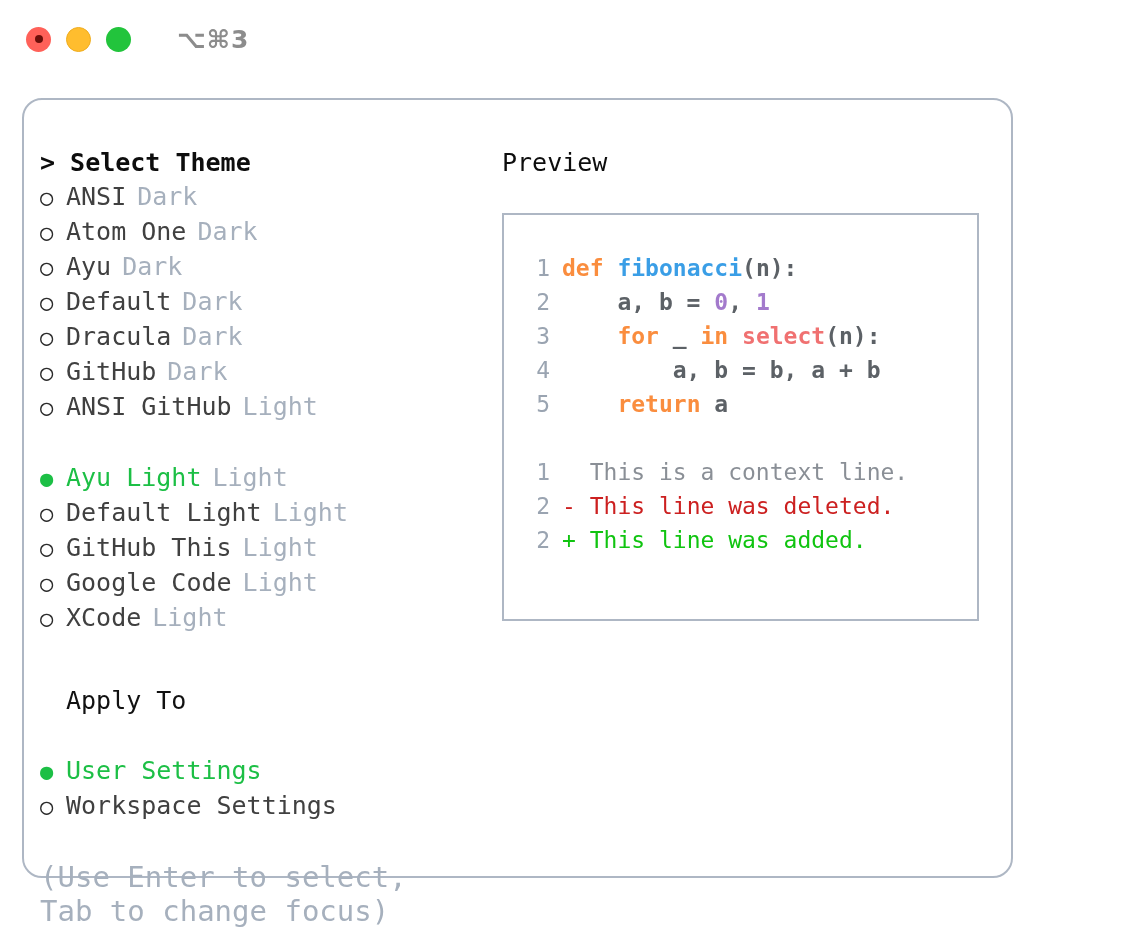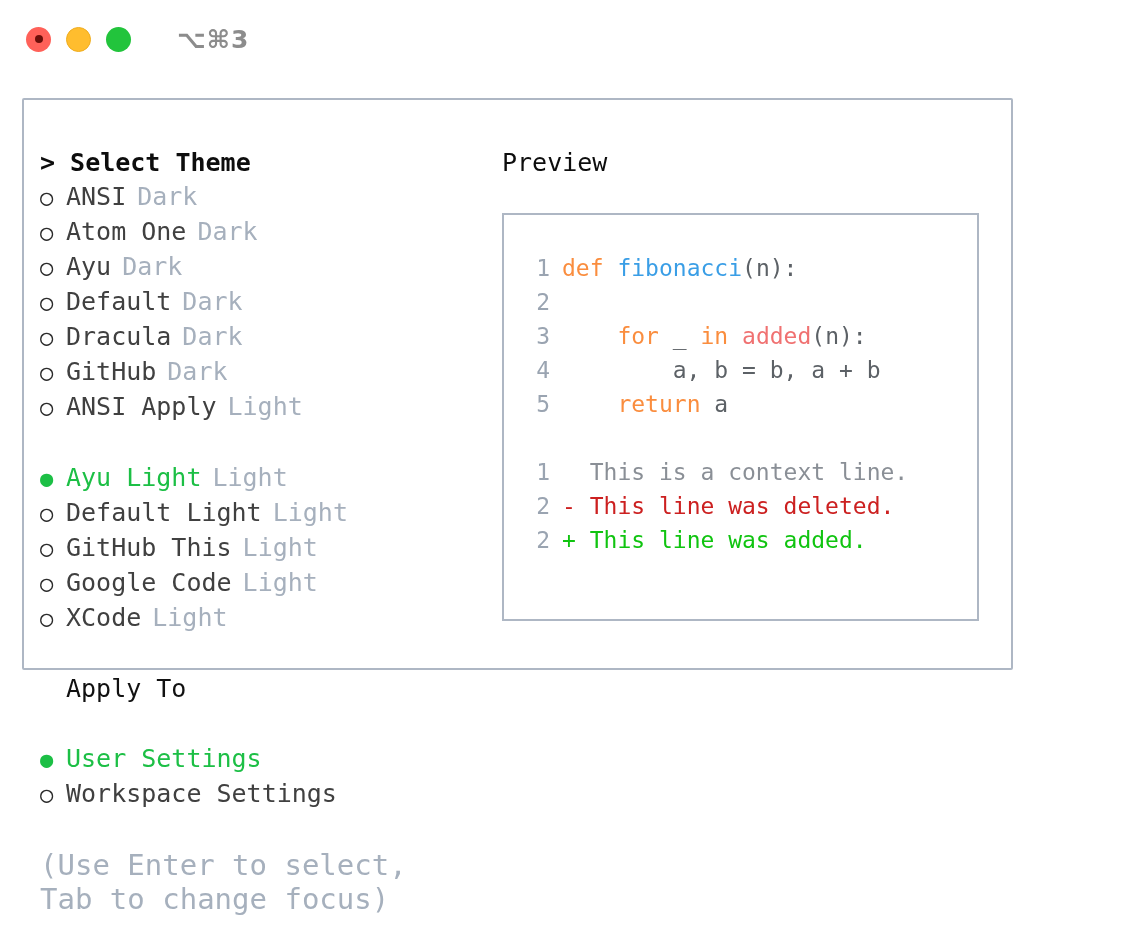--- a/index.html
+++ b/index.html
@@ -57,23 +57,23 @@
     letter-spacing: 1px;
     white-space: pre;
   }
 
   
   .panel {
     position: absolute;
     left: 22px;
     top: 98px;
     width: 991px;
-    height: 572px;
+    height: 780px;
     border: 2px solid #aeb7c4;
-    border-radius: 2px;
+    border-radius: 20px;
     box-sizing: border-box;
     background: #ffffff;
   }
 
   .panel-inner {
     position: absolute;
     left: 0; top: 0;
     width: 100%; height: 100%;
     display: flex;
   }
@@ -116,21 +116,21 @@
     color: #a6b0bd;
     margin-left: 11px;
   }
 
   .apply-head {
     font-size: 25px;
     color: #111111;
     line-height: 34px;
     padding-left: 26px;
     white-space: pre;
-    margin-top: 36px;
+    margin-top: 48px;
   }
 
   .hint {
     margin-top: 36px;
     font-size: 29px;
     line-height: 34px;
     color: #a6b0bd;
     width: 420px;
     white-space: normal;
   }
@@ -165,21 +165,21 @@
     line-height: 34px;
     white-space: pre;
   }
   .lineno {
     width: 30px;
     flex: 0 0 30px;
     text-align: right;
     color: #9aa4b1;
     margin-right: 12px;
   }
-  .code-text { color: #5c6166; }
+  .code-text { color: #5c6166; font-weight: bold; }
 
   .tok-kw   { color: #fa8d3e; }
   .tok-fn   { color: #3a9ee6; }
   .tok-num  { color: #a37acc; }
   .tok-call { color: #f07171; }
   .tok-plain{ color: #5c6166; }
 
   .diff-gap { height: 34px; }
   .diff-ctx { color: #8a8f96; text-align: right; }
   .diff-del { color: #cc2020; }
@@ -207,21 +207,21 @@
       <div class="left-col">
         <div class="section-head">&gt; Select Theme</div>
 
         <ul class="opt-list" id="theme-list">
             <li class="opt"><span class="marker">○</span><span class="opt-label">ANSI</span><span class="opt-kind">Dark</span></li>
             <li class="opt"><span class="marker">○</span><span class="opt-label">Atom One</span><span class="opt-kind">Dark</span></li>
             <li class="opt"><span class="marker">○</span><span class="opt-label">Ayu</span><span class="opt-kind">Dark</span></li>
             <li class="opt"><span class="marker">○</span><span class="opt-label">Default</span><span class="opt-kind">Dark</span></li>
             <li class="opt"><span class="marker">○</span><span class="opt-label">Dracula</span><span class="opt-kind">Dark</span></li>
             <li class="opt"><span class="marker">○</span><span class="opt-label">GitHub</span><span class="opt-kind">Dark</span></li>
-            <li class="opt"><span class="marker">○</span><span class="opt-label">ANSI Apply</span><span class="opt-kind">Light</span></li>
+            <li class="opt"><span class="marker">○</span><span class="opt-label">ANSI GitHub</span><span class="opt-kind">Light</span></li>
             <li class="opt selected"><span class="marker">●</span><span class="opt-label">Ayu Light</span><span class="opt-kind">Light</span></li>
             <li class="opt"><span class="marker">○</span><span class="opt-label">Default Light</span><span class="opt-kind">Light</span></li>
             <li class="opt"><span class="marker">○</span><span class="opt-label">GitHub This</span><span class="opt-kind">Light</span></li>
             <li class="opt"><span class="marker">○</span><span class="opt-label">Google Code</span><span class="opt-kind">Light</span></li>
             <li class="opt"><span class="marker">○</span><span class="opt-label">XCode</span><span class="opt-kind">Light</span></li>
           </ul>
 
         <div class="apply-head">Apply To</div>
         <ul class="opt-list" id="apply-list">
             <li class="opt selected"><span class="marker">●</span><span class="opt-label">User Settings</span></li>
@@ -229,22 +229,22 @@
           </ul>
 
         <div class="hint">(Use Enter to select, Tab to change focus)</div>
       </div>
 
       <div class="right-col">
         <div class="preview-title">Preview</div>
         <div class="preview-box">
           <div id="code-block">
               <div class="code-line"><span class="lineno">1</span><span class="code-text"><span class="tok-kw">def</span><span class="tok-plain"> </span><span class="tok-fn">fibonacci</span><span class="tok-plain">(n):</span></span></div>
-              <div class="code-line"><span class="lineno">2</span></div>
-              <div class="code-line"><span class="lineno">3</span><span class="code-text"><span class="tok-plain">    </span><span class="tok-kw">for</span><span class="tok-plain"> _ </span><span class="tok-kw">in</span><span class="tok-plain"> </span><span class="tok-call">added</span><span class="tok-plain">(n):</span></span></div>
+              <div class="code-line"><span class="lineno">2</span><span class="code-text"><span class="tok-plain">    a, b = </span><span class="tok-num">0</span><span class="tok-plain">, </span><span class="tok-num">1</span></span></div>
+              <div class="code-line"><span class="lineno">3</span><span class="code-text"><span class="tok-plain">    </span><span class="tok-kw">for</span><span class="tok-plain"> _ </span><span class="tok-kw">in</span><span class="tok-plain"> </span><span class="tok-call">select</span><span class="tok-plain">(n):</span></span></div>
               <div class="code-line"><span class="lineno">4</span><span class="code-text"><span class="tok-plain">        a, b = b, a + b</span></span></div>
               <div class="code-line"><span class="lineno">5</span><span class="code-text"><span class="tok-plain">    </span><span class="tok-kw">return</span><span class="tok-plain"> a</span></span></div>
             </div>
           <div class="diff-gap"></div>
           <div id="diff-block">
               <div class="diff-line"><span class="lineno">1</span><span class="diff-ctx"> </span><span class="diff-ctx"> This is a context line.</span></div>
               <div class="diff-line"><span class="lineno">2</span><span class="diff-del">-</span><span class="diff-del"> This line was deleted.</span></div>
               <div class="diff-line"><span class="lineno">2</span><span class="diff-add">+</span><span class="diff-add"> This line was added.</span></div>
             </div>
         </div>

